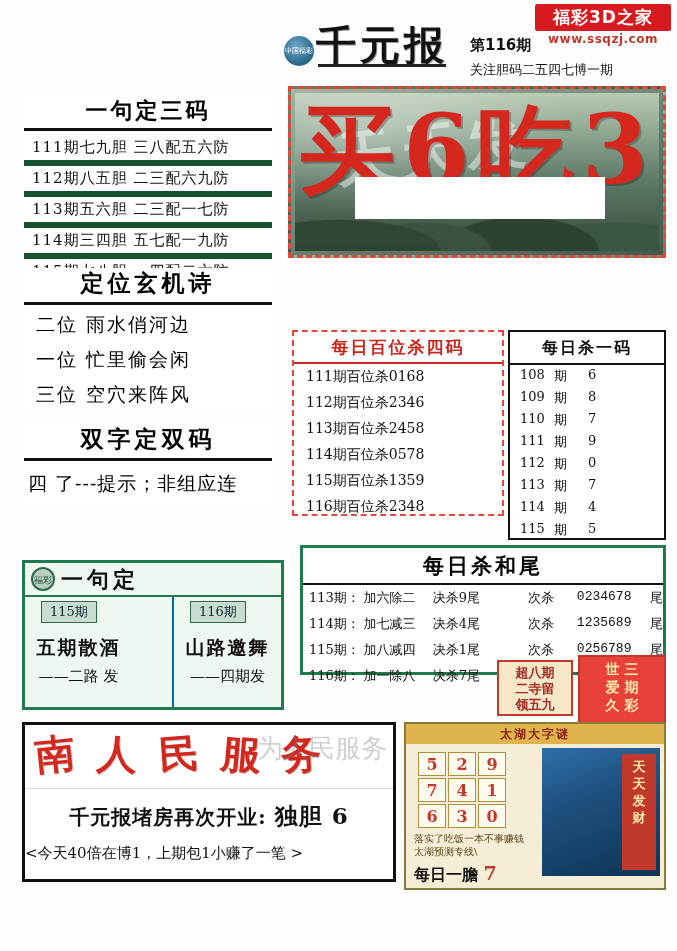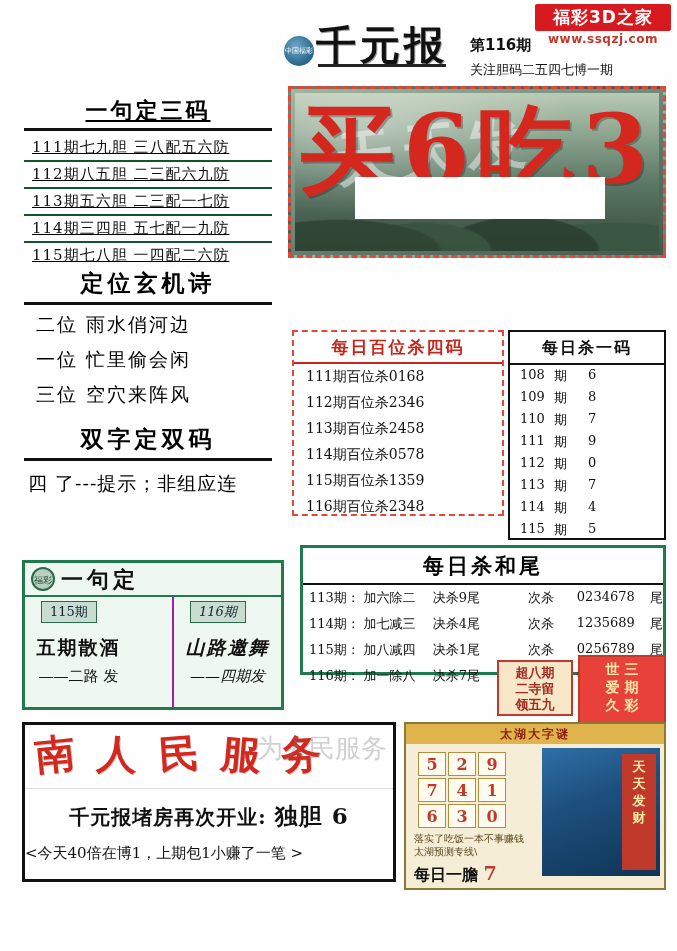--- a/index.html
+++ b/index.html
@@ -124,31 +124,31 @@
   .panel-dash { border: 2px dashed #e0493a; }
 
   .panel-title {
     text-align:center;
     font-family: "DejaVu Serif", "Liberation Serif", serif;
     font-weight: bold;
     color:#111;
   }
 
   
-  .p1 { left: 24px; top: 96px; width: 248px; height: 160px; border:none;text-decoration:underline; }
+  .p1 { left: 24px; top: 96px; width: 248px; height: 160px; border:none; }
   .p1 .t {
     font-size: 22px; letter-spacing: 3px; padding-bottom: 2px;
     border-bottom: 3px solid #111;
     text-align:center;
     font-family:"DejaVu Serif", serif; font-weight:bold;
   }
   .p1 .rows { margin-top: 4px; }
   .p1 .row {
     font-size: 15px; color: #111; padding: 3px 6px 3px 8px;
-    border-bottom: 2px solid #14532d;
+    border-bottom: 6px solid #14532d;
     letter-spacing: 1px;
     font-family: "DejaVu Serif", serif;
   }
   .p1 .row:last-child { border-bottom: none; }
 
   
   .p2 { left: 24px; top: 268px; width: 248px; height: 140px; border:none; }
   .p2 .t {
     font-size: 23px; letter-spacing: 4px; text-align:center;
     border-bottom: 3px solid #111; padding-bottom: 3px;
@@ -208,21 +208,21 @@
     font-family:"DejaVu Serif", serif;
   }
   .p6 .row {
     display:flex; font-size: 13px; padding: 4px 0 4px 6px; color:#111;
     font-family: "DejaVu Serif", serif;
   }
   .p6 .c1 { width: 58px; }
   .p6 .c2 { width: 74px; }
   .p6 .c3 { width: 76px; }
   .p6 .c4 { width: 52px; margin-left: 24px; }
-  .p6 .c5 { width: 78px; }
+  .p6 .c5 { width: 78px; font-family: Liberation Mono, monospace; }
   .p6 .c6 { }
 
   
   .p7 {
     left: 22px; top: 560px; width: 262px; height: 150px;
     border: 3px solid #1f7a4d; background: #eef7f0;
     overflow:hidden;
   }
   .p7 .hdr {
     position:relative; height: 34px; border-bottom: 2px solid #1f7a4d;
@@ -232,21 +232,21 @@
     border-radius: 50%; background:#b9cfc0; border:2px solid #2b6b4b;
     font-size: 9px; text-align:center; line-height: 22px; color:#24503a;
   }
   .p7 .hdr-txt {
     position:absolute; left: 36px; top: 2px;
     font-family:"DejaVu Serif", serif; font-size: 22px; font-weight:bold;
     color:#111; letter-spacing: 4px;
   }
   .p7 .cols { display:flex; height: 110px; gap: 40px; }
   .p7 .col { flex:1; position:relative; padding-top: 4px; }
-  .p7 .col + .col { border-left: 2px solid #a21caf; font-style: italic; }
+  .p7 .col + .col { border-left: 2px solid #0369a1; }
   .p7 .tag {
     display:inline-block; background:#c8dcd0; border:1px solid #2b6b4b;
     font-size: 13px; padding: 1px 8px; margin-left: 16px; color:#123;
     font-family:"DejaVu Serif", serif;
   }
   .p7 .big {
     text-align:center; font-size: 19px; font-weight:bold; margin-top: 12px;
     font-family:"DejaVu Serif", serif; letter-spacing: 2px; color:#111;
   }
   .p7 .sub {

